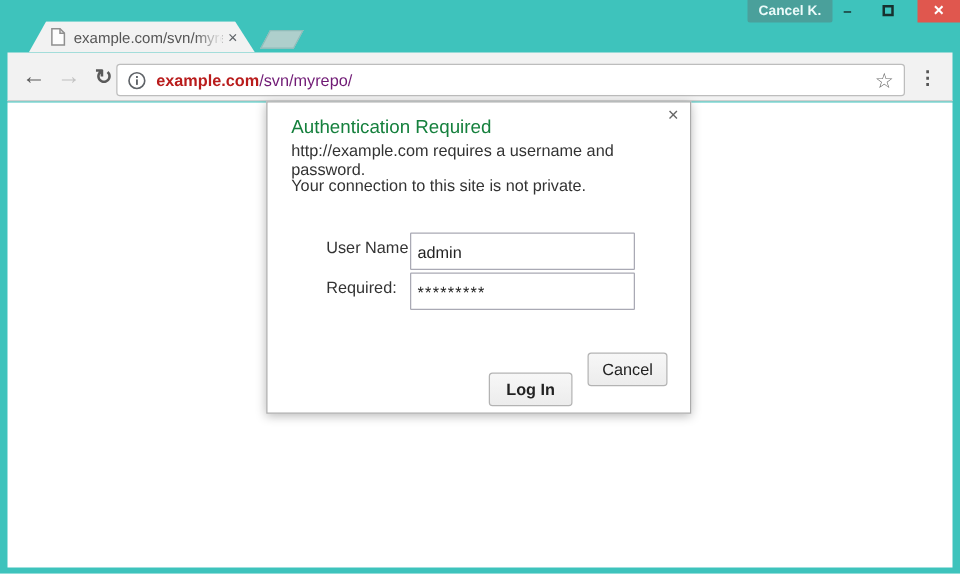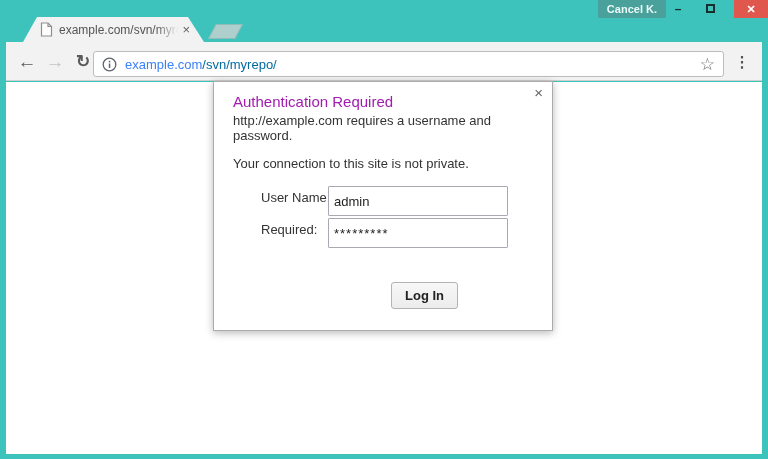--- a/index.html
+++ b/index.html
@@ -36,47 +36,47 @@
     border-bottom:1px solid #cfcfcf; }
   .nav-icon { position:absolute; top:0; height:39px; display:flex; align-items:center; justify-content:center;
     font-size:19px; color:#5a5a5a; width:26px; }
   .icon-back { left:8px; }
   .icon-forward { left:36px; color:#c3c3c3; }
   .icon-reload { left:64px; font-size:17px; font-weight:bold; }
   .omnibox { position:absolute; left:87px; top:9px; width:631px; height:26px; background:#fff;
     border:1px solid #bdbdbd; border-radius:3px; display:flex; align-items:center; padding:0 8px; }
   .info-icon { flex:0 0 auto; margin-right:8px; display:flex; }
   .url-text { flex:1 1 auto; font-size:13px; white-space:nowrap; overflow:hidden; }
-  .url-domain { color:#3b82f6; font-weight:normal; }
-  .url-path { color:#0369a1;margin-top:27px; }
+  .url-domain { color:#b91c1c; font-weight:bold; }
+  .url-path { color:#701a75;margin-top:27px; }
   .star-icon { flex:0 0 auto; font-size:17px; color:#6b6b6b; line-height:1; margin-left:6px; }
   .menu-icon { position:absolute; right:6px; top:0; width:28px; height:39px; display:flex;
     align-items:center; justify-content:center; font-size:15px; color:#555; font-weight:bold; letter-spacing:0; }
 
   
   .content { position:absolute; left:6px; right:6px; top:82px; bottom:5px; background:#fff; }
 
   
   .dialog { position:absolute; left:213px; top:81px; width:340px; height:250px; background:#fff;
     border:1px solid #ababab; box-shadow:0 2px 8px rgba(0,0,0,0.28); }
   .dlg-close { position:absolute; top:3px; right:9px; font-size:15px; color:#666; line-height:1; cursor:default; }
-  .dlg-title { position:absolute; left:19px; top:11px; font-size:15px; color:#a21caf; }
+  .dlg-title { position:absolute; left:19px; top:11px; font-size:15px; color:#15803d; }
   .dlg-line1 { position:absolute; left:19px; top:31px; font-size:13px; color:#333; }
-  .dlg-line2 { position:absolute; left:19px; top:74px; font-size:13px; color:#333; }
+  .dlg-line2 { position:absolute; left:19px; top:59px; font-size:13px; color:#333; }
   .dlg-label { position:absolute; font-size:13px; color:#333; }
   .lbl-user { left:47px; top:108px; }
   .lbl-pass { left:47px; top:140px; }
   .dlg-input { position:absolute; left:114px; width:180px; height:30px; border:1px solid #a9a9b4;
     font-family:"Liberation Sans", sans-serif; font-size:13px; color:#222; padding:0 5px; background:#fff; border-radius:1px; }
   .inp-user { top:104px; }
   .inp-pass { top:136px; letter-spacing:1px; }
   .dlg-btn { position:absolute; top:200px; height:27px; background:linear-gradient(#f7f7f7,#ececec);
     border:1px solid #b3b3b3; border-radius:3px; font-family:"Liberation Sans", sans-serif;
     font-size:13px; color:#222; }
-  .btn-login { left:177px; width:67px; font-weight:bold; }
+  .btn-login { left:177px; width:67px; font-weight:bold;margin-top:16px; }
   .btn-cancel { left:256px; width:64px; }
 </style>
 </head>
 <body>
 
 <div class="browser">
 
   <div class="profile-badge">Cancel K.</div>
   <div class="win-btn btn-min">
     <span>–</span>
@@ -134,15 +134,16 @@
     <div class="dlg-line1">http://example.com requires a username and password.</div>
     <div class="dlg-line2">Your connection to this site is not private.</div>
 
     <label class="dlg-label lbl-user">User Name:</label>
     <input class="dlg-input inp-user" type="text" value="admin" style="">
 
     <label class="dlg-label lbl-pass">Required:</label>
     <input class="dlg-input inp-pass" type="text" value="*********" style="">
 
     <button class="dlg-btn btn-login">Log In</button>
+    <button class="dlg-btn btn-cancel">Cancel</button>
   </div>
 
 </div>
 
 </body></html>

